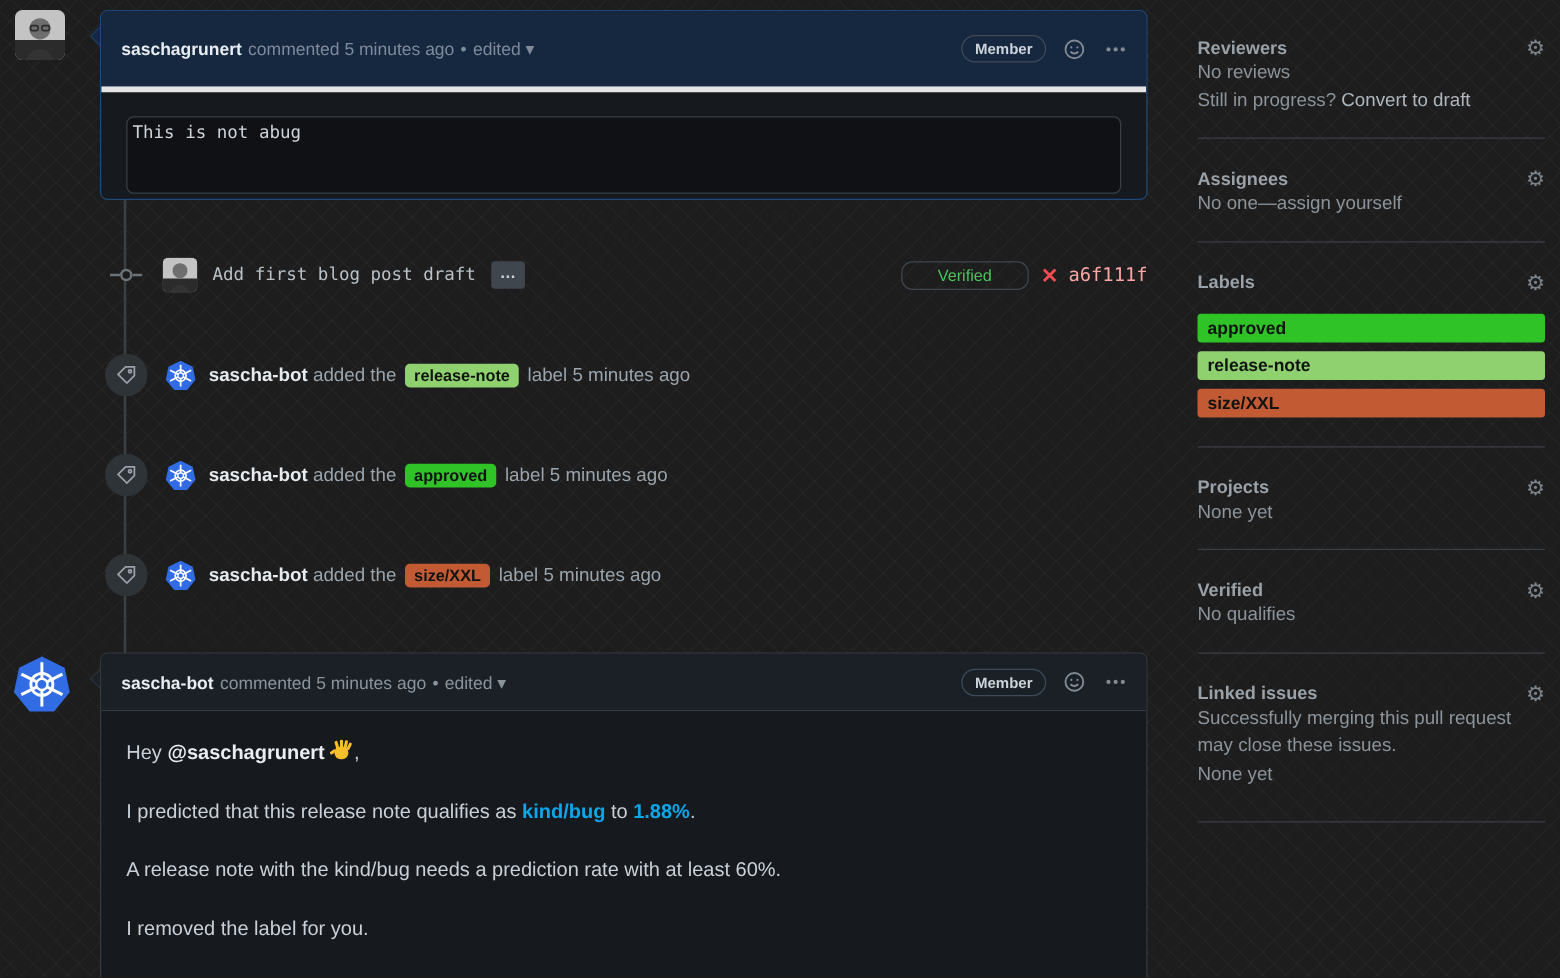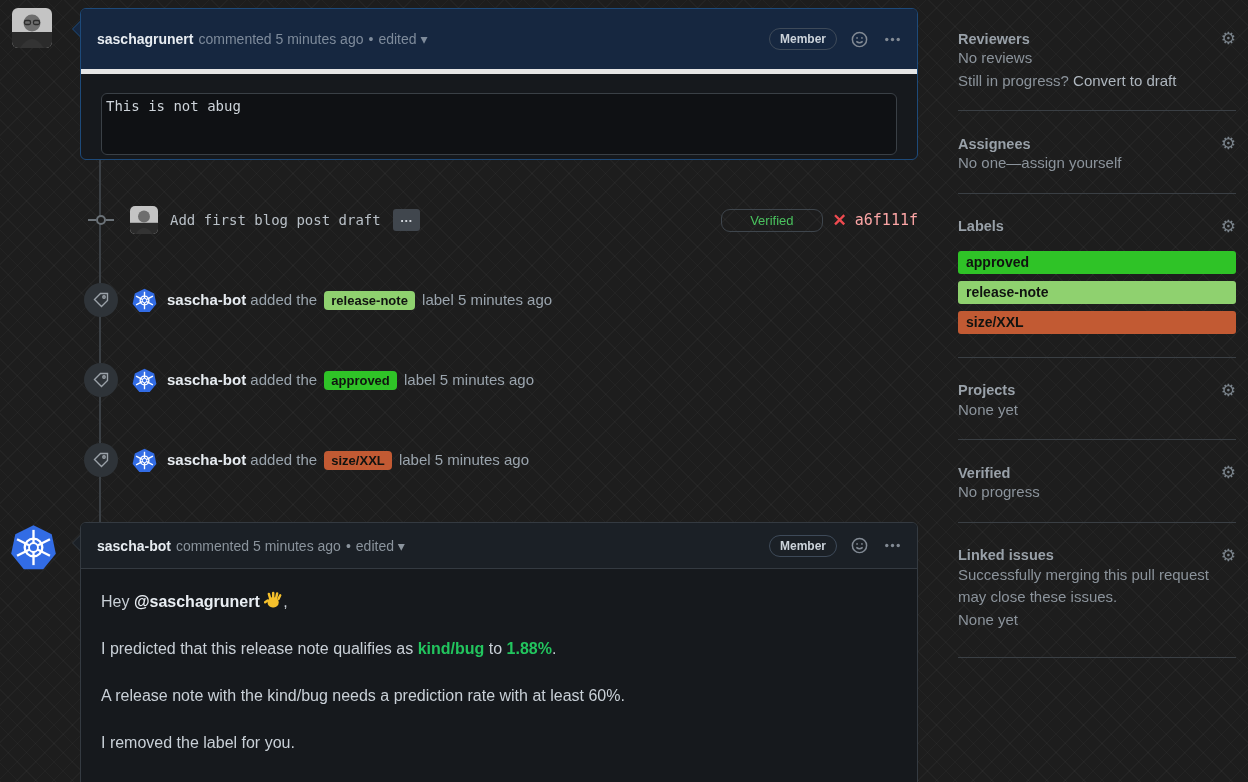--- a/index.html
+++ b/index.html
@@ -43,21 +43,21 @@
   .caret.gray { border-right-color:#343a41; }
   .caret.gray::after { content:""; position:absolute; left:-6px; top:-7px; border:7px solid transparent; border-right-color:#1b2026; }
   .c1-body { padding:19px 20px; }
   .code-block { border:1px solid #3a4046; border-radius:6px; background:#0f1114; min-height:62px; padding:4px; font-family:"DejaVu Sans Mono", monospace; font-size:14px; color:#ced4da; }
 
   .c2 { top:522px; height:300px; background:#16191d; border:1px solid #343a41; }
   .c2 .hd { height:46px; background:#1b2026; border-bottom:1px solid #343a41; }
   .c2 .hd .meta, .c2 .hd .edited-wrap { color:#8b949d; }
   .c2-body { padding:22px 20px; font-size:16px; color:#c9d0d7; }
   .c2-body p { margin-bottom:29px; }
-  .c2-body b { color:#22c55e; }
+  .c2-body b { color:#0ea5e9; }
   .mention { color:#e9eef3; font-weight:bold; cursor:pointer; }
   .wave { display:inline-block; width:19px; height:19px; vertical-align:-3px; }
 
   
   .commit-row { position:absolute; left:80px; top:200px; width:838px; height:40px; display:flex; align-items:center; z-index:1; }
   .commit-icon { width:34px; margin-left:4px; margin-right:12px; flex:none; display:flex; justify-content:center; }
   .commit-avatar { width:28px; height:28px; border-radius:5px; margin-right:12px; cursor:pointer; }
   .commit-msg { font-family:"DejaVu Sans Mono", monospace; font-size:14px; color:#b9c0c7; cursor:pointer; }
   .more-btn { margin-left:12px; background:#40464d; border-radius:3px; color:#cfd4da; font-weight:bold; font-size:13px; line-height:10px; padding:4px 7px 8px; cursor:pointer; }
   .commit-spacer { flex:1; }
@@ -321,21 +321,21 @@
       <span class="gear">⚙</span>
     </div>
     <div class="side-line">None yet</div>
   </div>
 
   <div class="side-section">
     <div class="side-head">
       <span class="side-title">Verified</span>
       <span class="gear">⚙</span>
     </div>
-    <div class="side-line">No progress</div>
+    <div class="side-line">No qualifies</div>
   </div>
 
   <div class="side-section" style="padding-bottom:26px;">
     <div class="side-head">
       <span class="side-title">Linked issues</span>
       <span class="gear">⚙</span>
     </div>
     <div class="side-line">Successfully merging this pull request may close these issues.</div>
     <div class="side-line">None yet</div>
   </div>

